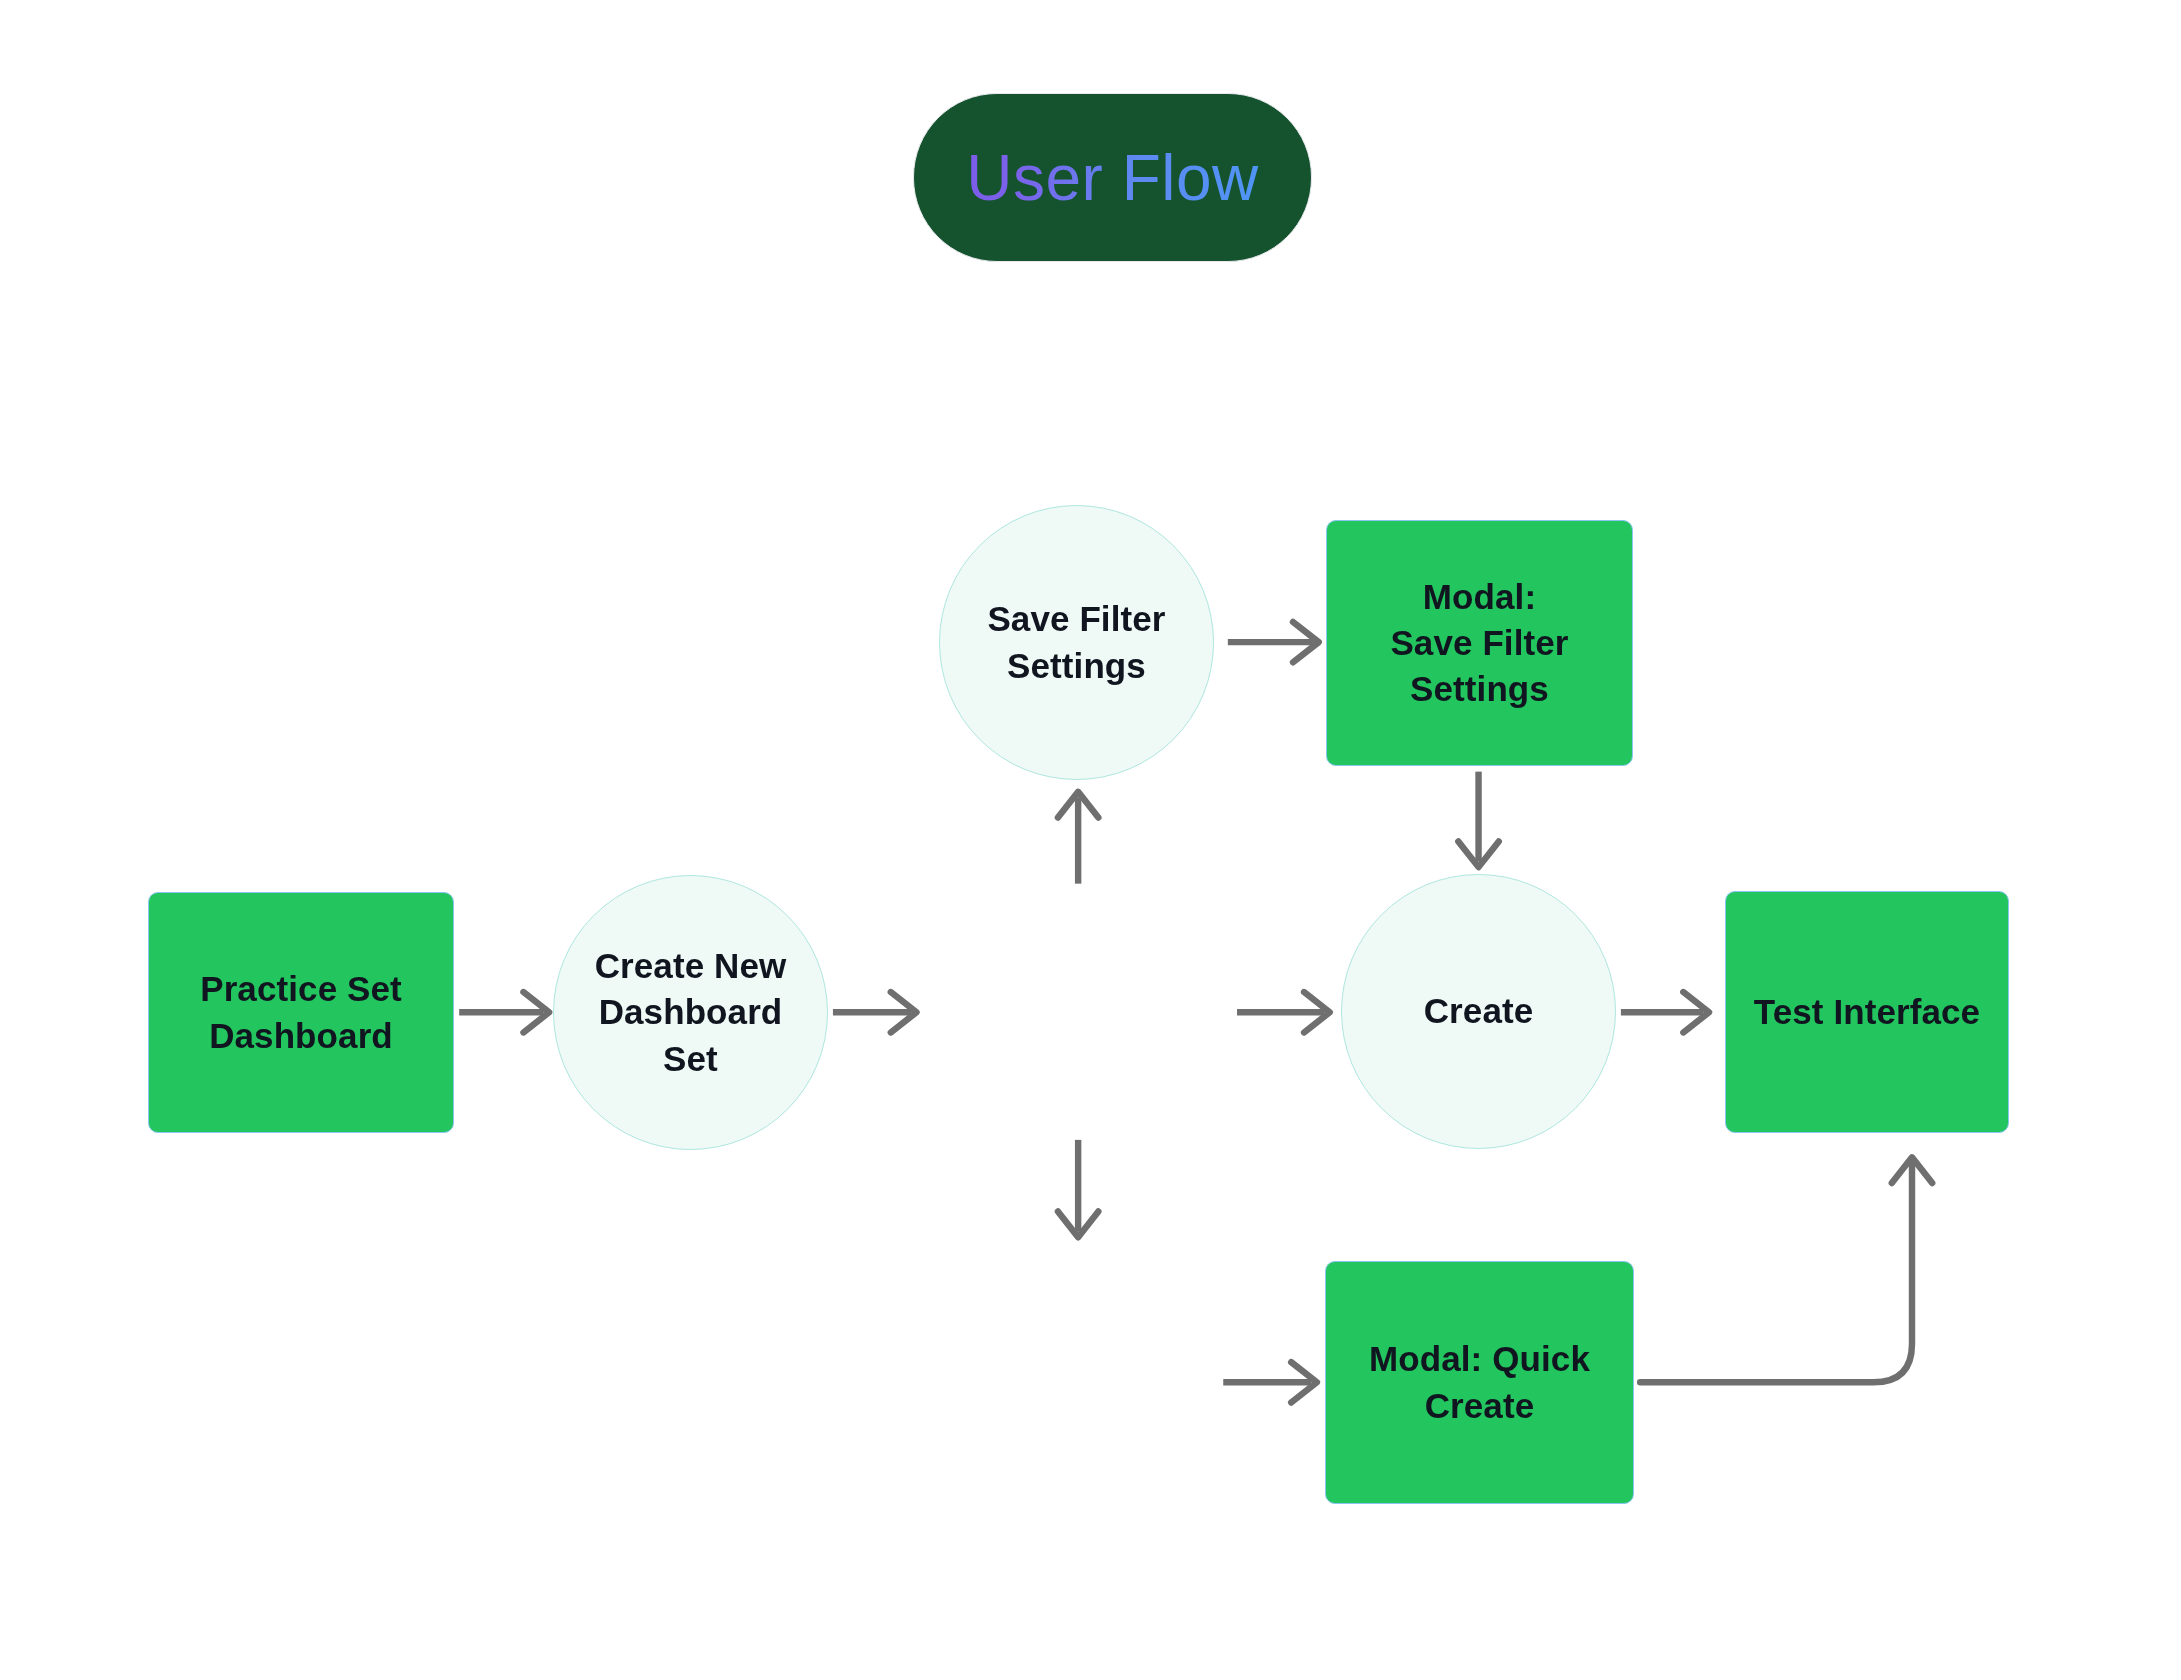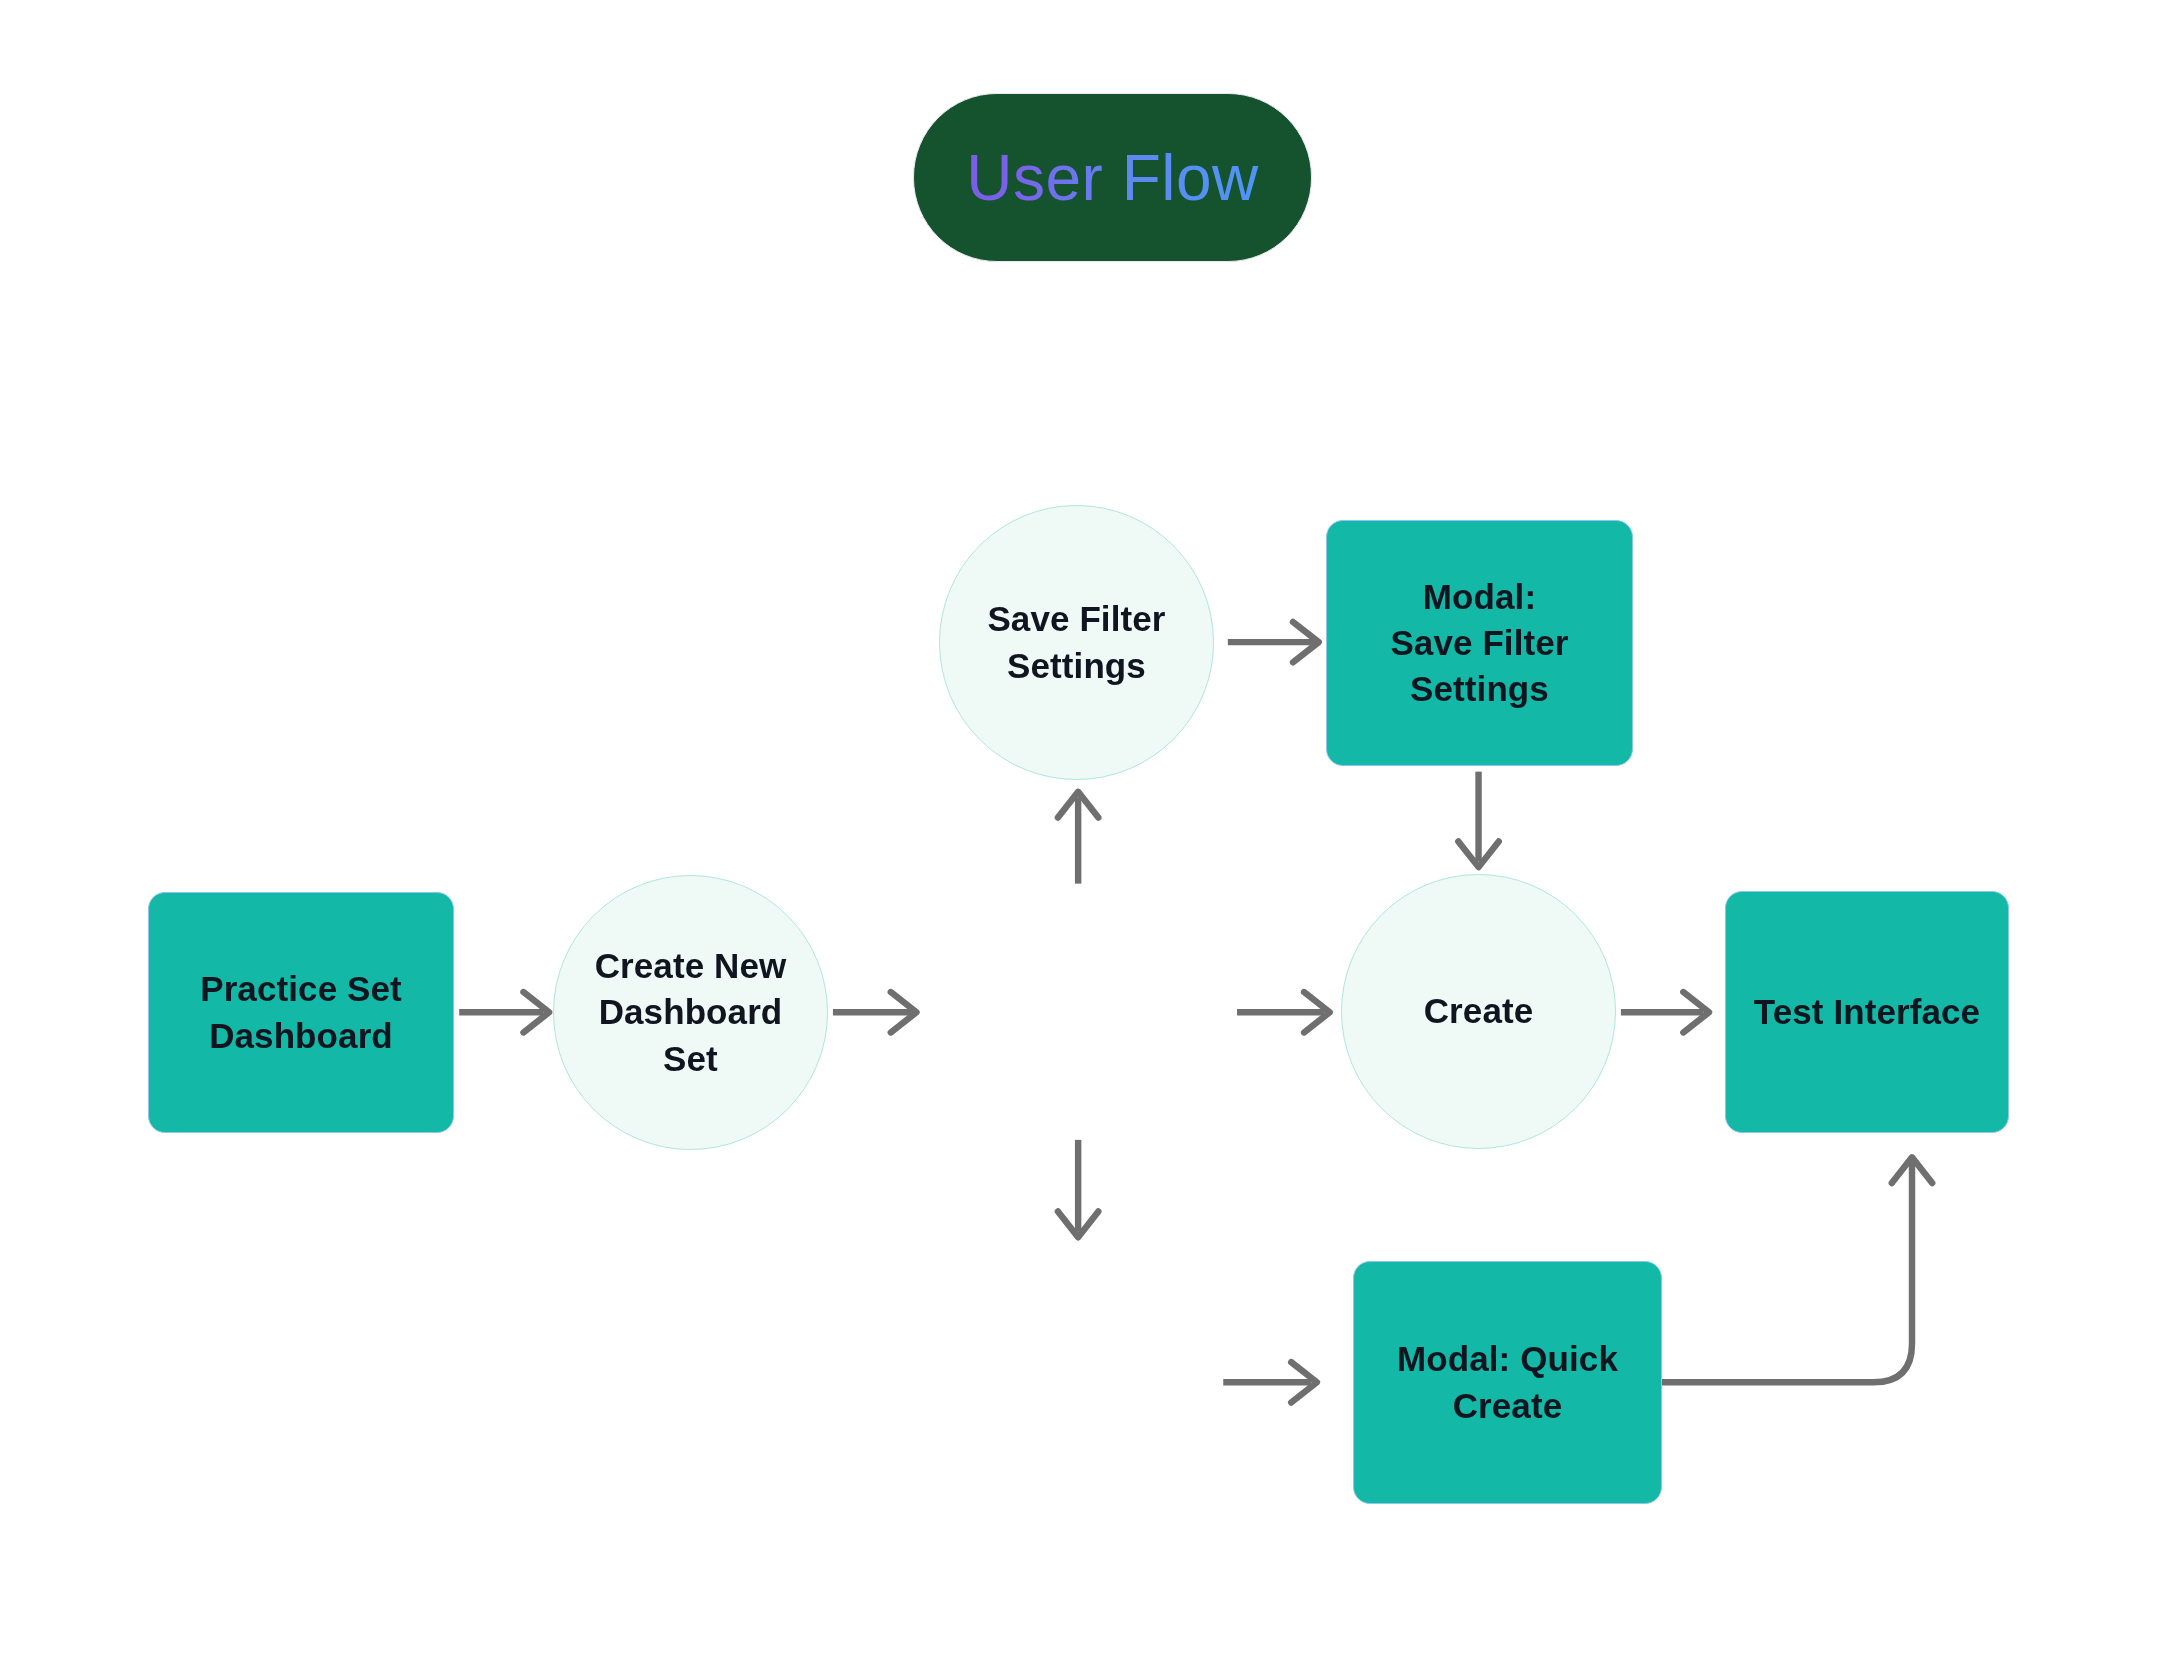--- a/index.html
+++ b/index.html
@@ -58,23 +58,23 @@
   
   .node {
     position: absolute;
     box-sizing: border-box;
     display: flex;
     align-items: center;
     justify-content: center;
     text-align: center;
   }
   .node-rect {
-    background: #14b8a6;
+    background: #22c55e;
     border: 1.5px solid #8ac6f0;
-    border-radius: 17px;
+    border-radius: 10px;
   }
   .node-circle {
     background: #effaf7;
     border: 1.5px solid #aee6de;
     border-radius: 50%;
   }
   .node-label {
     font-size: 35px;
     font-weight: 700;
     color: #10151f;
@@ -173,19 +173,19 @@
 
   <div class="node node-circle" style="left:1341px; top:874px; width:275px; height:275px;">
     <span class="node-label">Create</span>
   </div>
 
   <div class="node node-rect" style="left:1725px; top:891px; width:284px; height:242px;">
     <span class="node-label">Test Interface</span>
   </div>
 
 
-  <div class="node node-rect" style="left:1325px; top:1261px; width:309px; height:243px;margin-left:28px;">
+  <div class="node node-rect" style="left:1325px; top:1261px; width:309px; height:243px;">
     <span class="node-label">Modal: Quick
 Create</span>
   </div>
 
 </div>
 
 
 </body></html>

